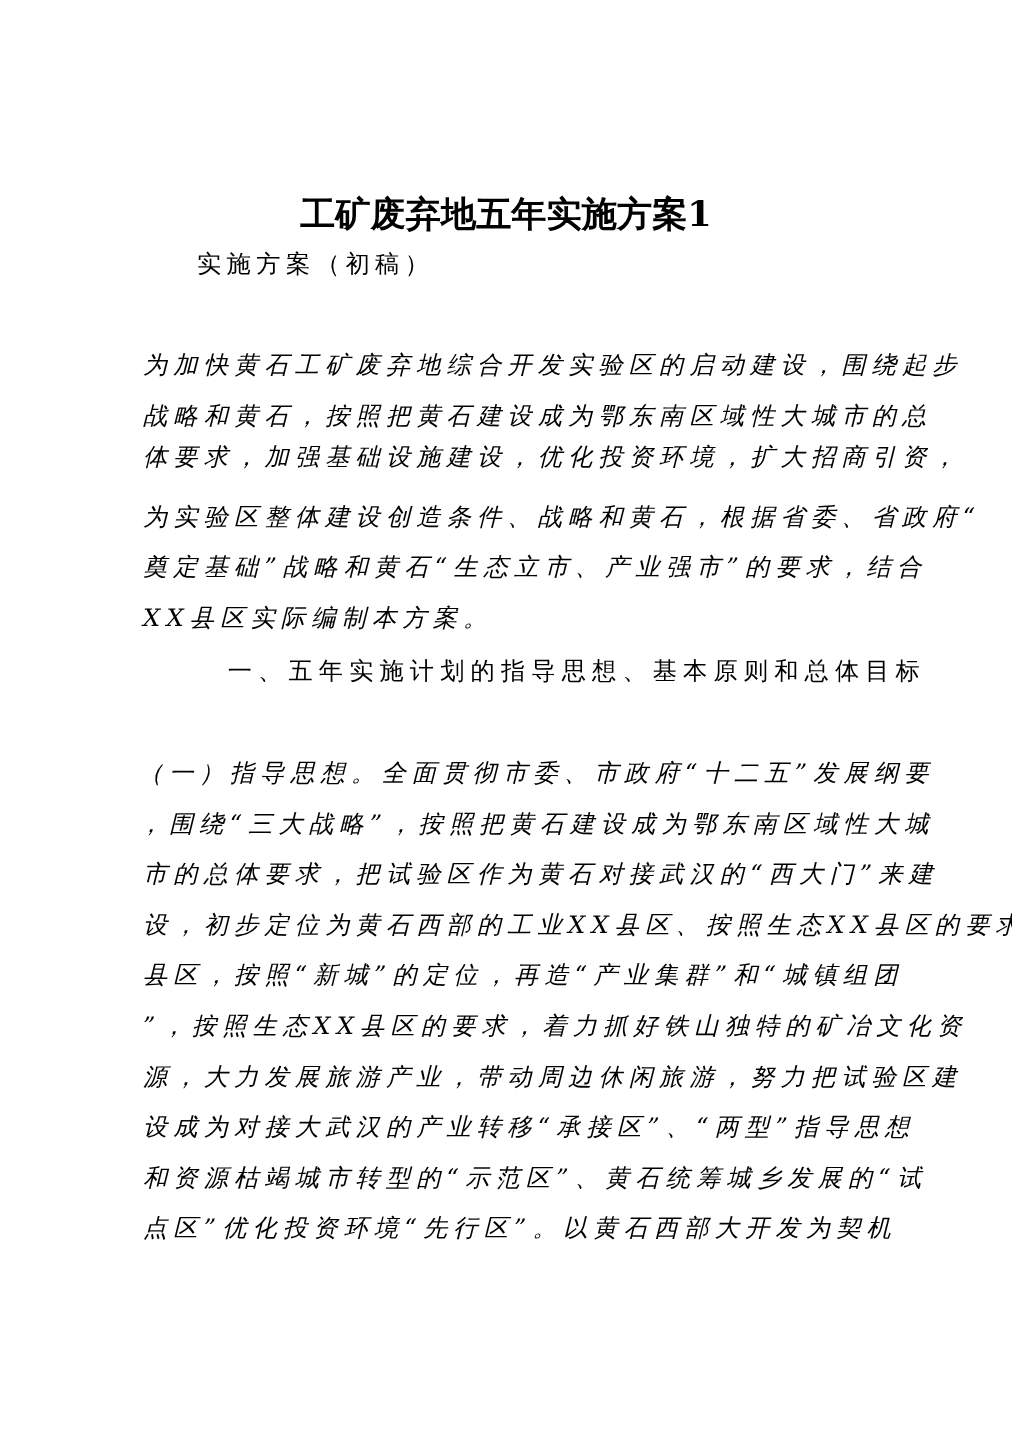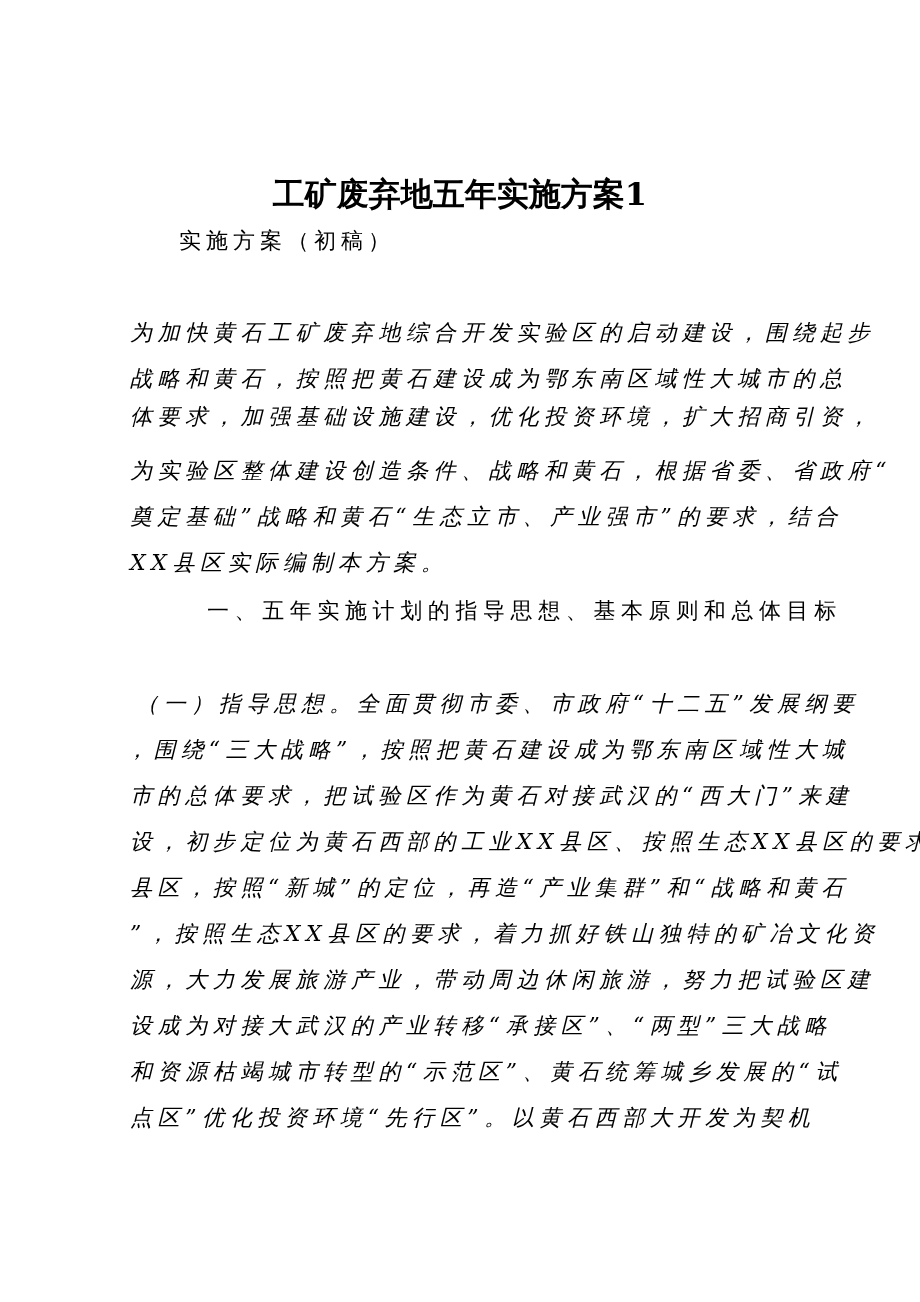--- a/index.html
+++ b/index.html
@@ -78,25 +78,25 @@
     <div class="line" style="top:364px">战略和黄石，按照把黄石建设成为鄂东南区域性大城市的总</div>
     <div class="line" style="top:402px">体要求，加强基础设施建设，优化投资环境，扩大招商引资，</div>
     <div class="line" style="top:456px">为实验区整体建设创造条件、战略和黄石，根据省委、省政府“</div>
     <div class="line" style="top:502px">奠定基础”战略和黄石“生态立市、产业强市”的要求，结合</div>
     <div class="line" style="top:548px">XX县区实际编制本方案。</div>
   </div>
 
   <div class="heading-line" style="top:596px">一、五年实施计划的指导思想、基本原则和总体目标</div>
 
   <div>
-    <div class="line" style="top:689px; left:136px">（一）指导思想。全面贯彻市委、市政府“十二五”发展纲要</div>
+    <div class="line" style="top:689px; left:126px">（一）指导思想。全面贯彻市委、市政府“十二五”发展纲要</div>
     <div class="line" style="top:735px; left:126px">，围绕“三大战略”，按照把黄石建设成为鄂东南区域性大城</div>
     <div class="line" style="top:781px">市的总体要求，把试验区作为黄石对接武汉的“西大门”来建</div>
     <div class="line" style="top:827px">设，初步定位为黄石西部的工业XX县区、按照生态XX县区的要求</div>
-    <div class="line" style="top:873px">县区，按照“新城”的定位，再造“产业集群”和“战略和黄石</div>
+    <div class="line" style="top:873px">县区，按照“新城”的定位，再造“产业集群”和“城镇组团</div>
     <div class="line" style="top:919px">”，按照生态XX县区的要求，着力抓好铁山独特的矿冶文化资</div>
     <div class="line" style="top:965px">源，大力发展旅游产业，带动周边休闲旅游，努力把试验区建</div>
-    <div class="line" style="top:1011px">设成为对接大武汉的产业转移“承接区”、“两型”三大战略</div>
+    <div class="line" style="top:1011px">设成为对接大武汉的产业转移“承接区”、“两型”指导思想</div>
     <div class="line" style="top:1057px">和资源枯竭城市转型的“示范区”、黄石统筹城乡发展的“试</div>
     <div class="line" style="top:1103px">点区”优化投资环境“先行区”。以黄石西部大开发为契机</div>
   </div>
 
 </div>
 
 </body></html>

